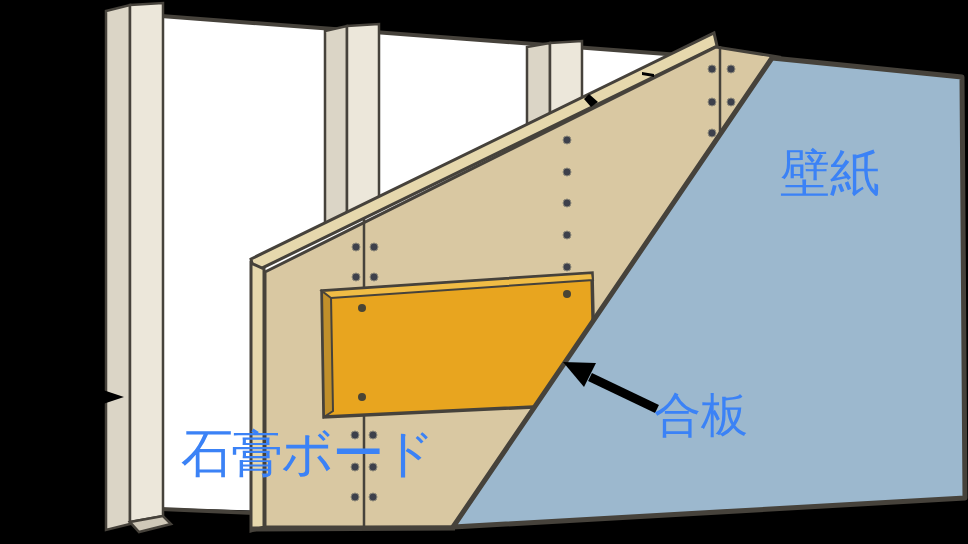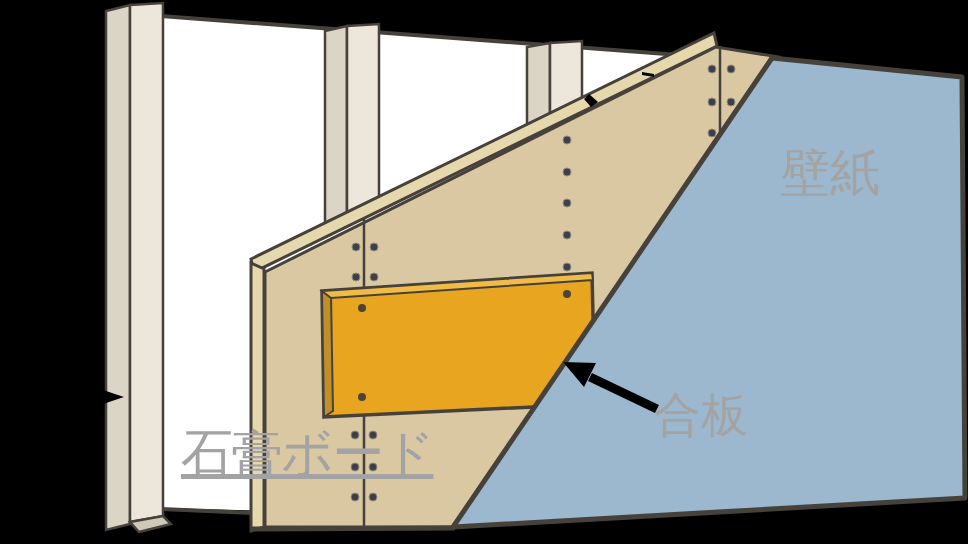--- a/index.html
+++ b/index.html
@@ -6,27 +6,27 @@
   #stage{
     position:relative;
     width:968px;height:544px;
     background:#000;
     overflow:hidden;
     font-family:"DejaVu Sans","Liberation Sans",sans-serif;
   }
   #diagram-svg{position:absolute;left:0;top:0;}
   .label{
     position:absolute;
-    color:#a3a3a3;
+    color:#3b82f6;
     font-weight:500;
     line-height:1;
     white-space:nowrap;
     user-select:none;
   }
-  #label-gypsum{left:181px;top:427px;font-size:52px;letter-spacing:-2px;text-decoration:underline;}
+  #label-gypsum{left:181px;top:427px;font-size:52px;letter-spacing:-2px;}
   #label-wallpaper{left:780px;top:148px;font-size:50px;}
   #label-plywood{left:654px;top:391px;font-size:47px;}
 </style>
 </head>
 <body>
 
 <div id="stage">
 
   <svg id="diagram-svg" width="968" height="544" viewBox="0 0 968 544">
 

